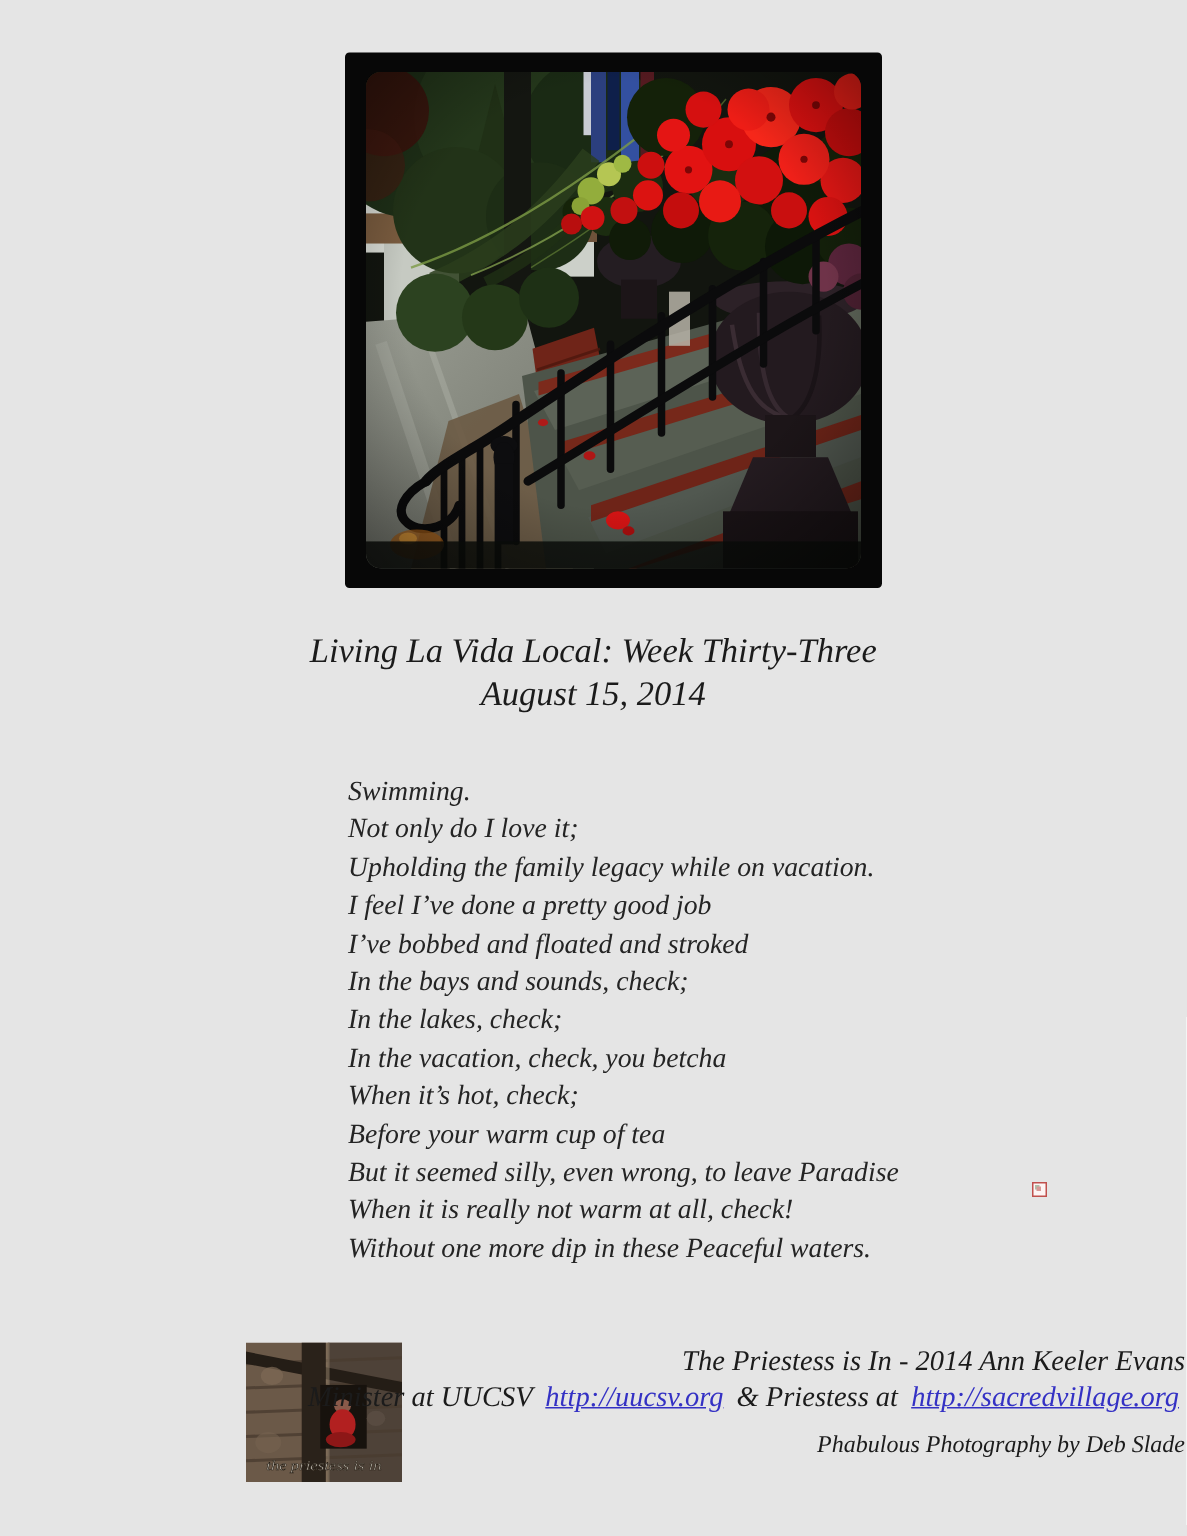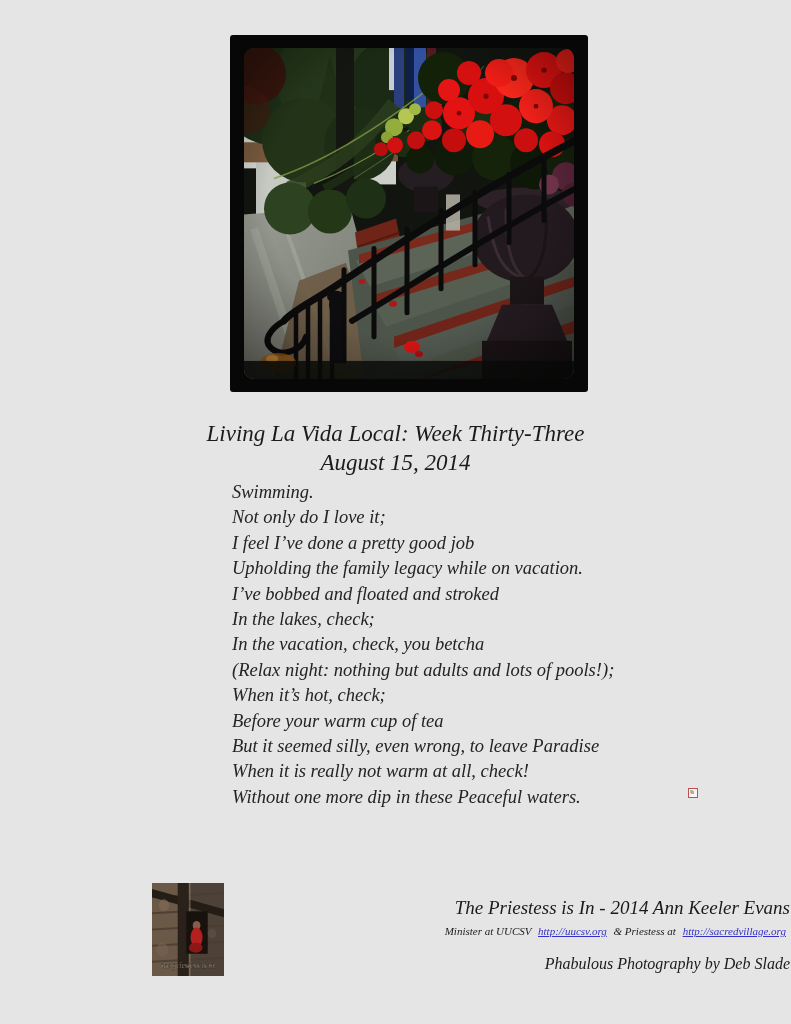--- a/index.html
+++ b/index.html
@@ -9,37 +9,37 @@
   
   .photo-frame{position:absolute;left:230px;top:35px;width:358px;height:357px;margin:0;
                background:#070707;border-radius:3px;padding:13px 14px;box-sizing:border-box;}
   .photo-frame svg{display:block;width:100%;height:100%;border-radius:10px;}
 
   
   .title{position:absolute;left:0;top:419px;width:791px;margin:0;text-align:center;
          font-size:23px;font-weight:normal;font-style:italic;line-height:29px;color:#1b1b1b;}
 
   
-  .poem{position:absolute;left:232px;top:480px;font-size:18.5px;line-height:25.4px;
+  .poem{position:absolute;left:232px;top:516px;font-size:18.5px;line-height:25.4px;
         font-style:italic;color:#242424;}
   .poem-line{white-space:nowrap;}
 
   
   .broken-icon{position:absolute;left:688px;top:788px;width:8px;height:8px;
                border:1px solid #c0504d;background:#fdf4f4;}
   .broken-icon::after{content:"";position:absolute;left:2px;top:2px;width:3px;height:3px;
                background:#d79a96;box-shadow:-1px -1px 0 rgba(150,180,150,.8);}
 
   
   .footer{position:absolute;left:0;top:878px;width:791px;height:120px;}
-  .thumb{position:absolute;left:152px;top:5px;width:72px;height:93px;margin:0;}
+  .thumb{position:absolute;left:152px;top:5px;width:104px;height:93px;margin:12px;}
   .thumb svg{display:block;width:100%;height:100%;}
   .footer-text{position:absolute;left:30px;top:18px;width:760px;text-align:right;font-style:italic;}
   .credit{font-size:19px;line-height:24px;color:#1b1b1b;}
-  .byline{font-size:11px;line-height:19px;margin-top:2px;color:#1b1b1b;}
+  .byline{font-size:19px;line-height:19px;margin-top:2px;color:#1b1b1b;}
   .byline a{color:#3431c4;text-decoration:underline;margin:0 4px;cursor:pointer;}
   .photog{font-size:16px;line-height:20px;margin-top:13px;color:#1b1b1b;}
 </style>
 </head>
 <body>
 
 <div class="page">
 
   <figure class="photo-frame">
     <svg viewBox="0 0 330 330" preserveAspectRatio="none">
@@ -208,26 +208,26 @@
   </figure>
 
   <h1 class="title">
     <span>Living La Vida Local: Week Thirty-Three</span><br>
     <span>August 15, 2014</span>
   </h1>
 
   <div class="poem">
       <div class="poem-line">Swimming.</div>
       <div class="poem-line">Not only do I love it;</div>
+      <div class="poem-line">Upholding the family legacy while on vacation.</div>
       <div class="poem-line">I feel I’ve done a pretty good job</div>
-      <div class="poem-line">Upholding the family legacy while on vacation.</div>
       <div class="poem-line">I’ve bobbed and floated and stroked</div>
+      <div class="poem-line">In the bays and sounds, check;</div>
       <div class="poem-line">In the lakes, check;</div>
       <div class="poem-line">In the vacation, check, you betcha</div>
-      <div class="poem-line">(Relax night: nothing but adults and lots of pools!);</div>
       <div class="poem-line">When it’s hot, check;</div>
       <div class="poem-line">Before your warm cup of tea</div>
       <div class="poem-line">But it seemed silly, even wrong, to leave Paradise</div>
       <div class="poem-line">When it is really not warm at all, check!</div>
       <div class="poem-line">Without one more dip in these Peaceful waters.</div>
     </div>
 
   <span class="broken-icon"></span>
 
   <div class="footer">

